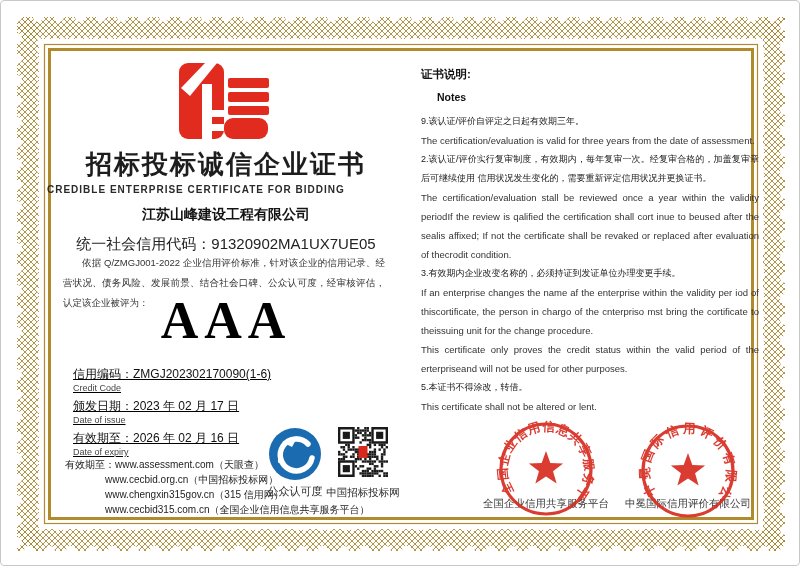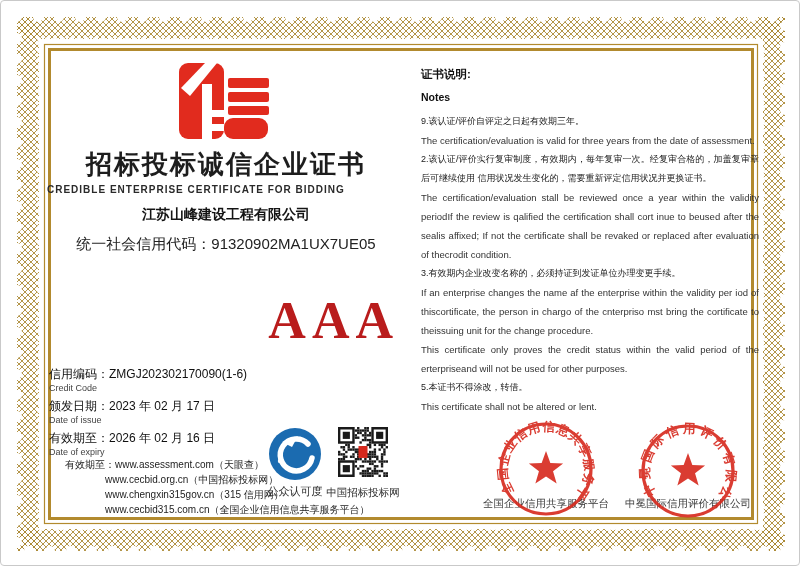--- a/index.html
+++ b/index.html
@@ -10,36 +10,36 @@
   
   .logo{left:178px;top:60px;width:90px;height:80px;z-index:2;}
   .title{left:52px;top:146px;width:346px;text-align:center;font-size:26px;font-weight:bold;
          letter-spacing:2px;color:#1d1d1d;z-index:2;}
   .subtitle{left:46px;top:183px;width:358px;text-align:left;font-size:10px;font-weight:bold;
             letter-spacing:1px;color:#2a2a2a;z-index:2;}
   .company{left:52px;top:205px;width:346px;text-align:center;font-size:14px;font-weight:bold;color:#141414;z-index:2;}
   .uscc{left:52px;top:234px;width:346px;text-align:center;font-size:15px;color:#222;z-index:2;}
   .basis{left:62px;top:252px;width:322px;font-size:9.5px;line-height:20px;text-indent:2em;
          text-align:justify;color:#333;z-index:2;}
-  .rating{left:52px;top:290px;width:346px;text-align:right;font-family:"Liberation Serif",serif;
-          font-size:52px;font-weight:bold;letter-spacing:6px;color:#b91c1c;z-index:2;}
-  .fields{left:48px;top:366px;z-index:2;}
+  .rating{left:52px;top:290px;width:346px;text-align:center;font-family:"Liberation Serif",serif;
+          font-size:52px;font-weight:bold;letter-spacing:6px;color:#000000;z-index:2;}
+  .fields{left:72px;top:366px;z-index:2;text-decoration:underline;}
   .field{margin-bottom:4px;}
   .f-zh{font-size:12px;line-height:15px;color:#101010;}
   .f-en{font-size:9px;line-height:13px;color:#444;}
   .query{left:64px;top:456px;font-size:10px;line-height:15px;color:#1d1d1d;z-index:2;}
   .q-cont{padding-left:40px;}
   .badge{left:267px;top:426px;z-index:2;}
   .badge-label{left:252px;top:483px;width:84px;text-align:center;font-size:11px;color:#2b2b2b;z-index:2;}
   .qr{left:337px;top:426px;z-index:2;}
   .qr-label{left:320px;top:485px;width:84px;text-align:center;font-size:10.5px;color:#2b2b2b;z-index:2;}
   
   .notes{left:420px;top:66px;width:338px;z-index:2;}
   .notes-title{font-size:11.5px;font-weight:bold;color:#111;margin:0 0 9px 0;}
-  .notes-sub{font-size:10.5px;font-weight:bold;color:#111;margin:0 0 9px 0;}
+  .notes-sub{font-size:10.5px;font-weight:bold;color:#111;margin:0 0 9px 16px;}
   .note-zh{font-size:9px;line-height:19px;color:#1a1a1a;text-align:justify;}
   .note-en{font-size:9.5px;line-height:19px;color:#333;text-align:justify;}
   
   .seal{z-index:3;opacity:.9;}
   .seal-1{left:490px;top:413px;}
   .seal-2{left:632px;top:415px;}
   .seal-caption{top:496px;width:166px;text-align:center;font-size:10.5px;color:#3a3a3a;z-index:1;}
   .seal-caption-1{left:462px;}
   .seal-caption-2{left:604px;}
 </style>
@@ -73,20 +73,21 @@
     <rect x="49" y="16" width="41" height="10" rx="2" fill="#e12b1e"></rect>
     <rect x="49" y="30" width="41" height="10" rx="2" fill="#e12b1e"></rect>
     <rect x="49" y="44" width="41" height="9" rx="2" fill="#e12b1e"></rect>
     <rect x="45" y="56" width="44" height="21" rx="9" fill="#e12b1e"></rect>
   </svg>
 
   <div class="abs title">招标投标诚信企业证书</div>
   <div class="abs subtitle">CREDIBLE ENTERPRISE CERTIFICATE FOR BIDDING</div>
   <div class="abs company">江苏山峰建设工程有限公司</div>
   <div class="abs uscc">统一社会信用代码：91320902MA1UX7UE05</div>
+  <div class="abs basis">依据 Q/ZMGJ001-2022 企业信用评价标准，针对该企业的信用记录、经营状况、债务风险、发展前景、结合社会口碑、公众认可度，经审核评估，认定该企业被评为：</div>
   <div class="abs rating">AAA</div>
 
   <div class="abs fields">
     <div class="field">
       <div class="f-zh">信用编码：ZMGJ202302170090(1-6)</div>
       <div class="f-en">Credit Code</div>
     </div>
     <div class="field">
       <div class="f-zh">颁发日期：2023 年 02 月 17 日</div>
       <div class="f-en">Date of issue</div>

